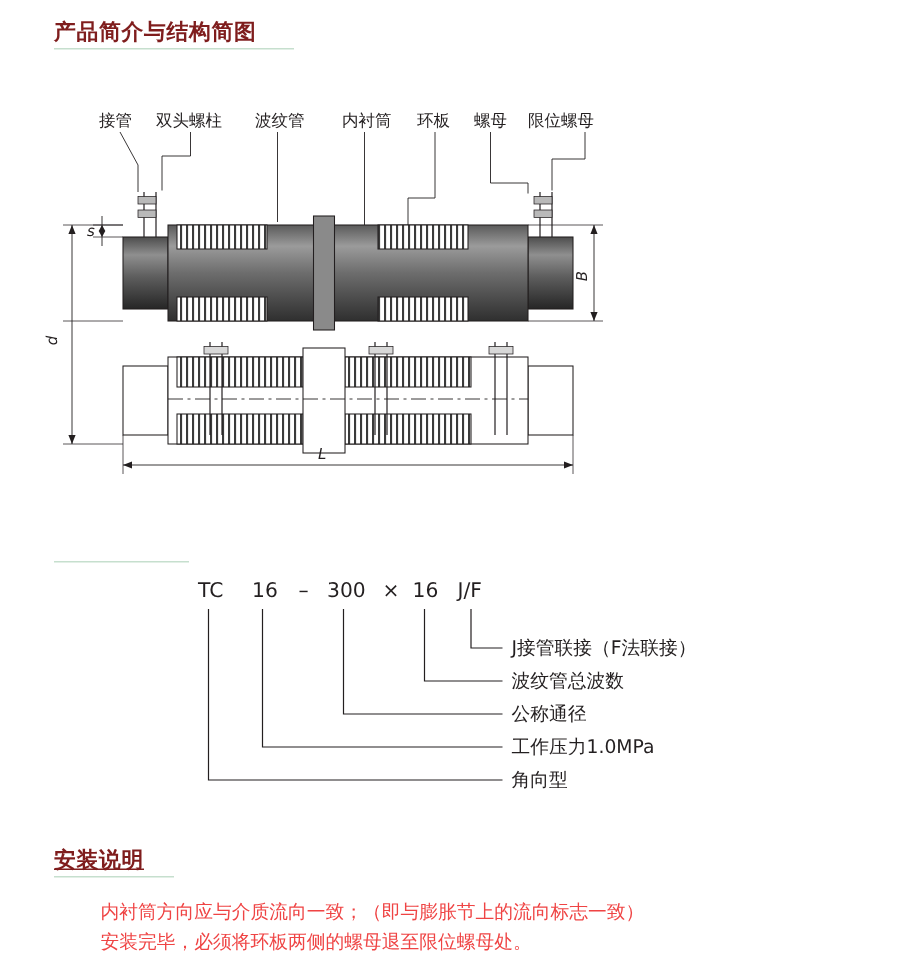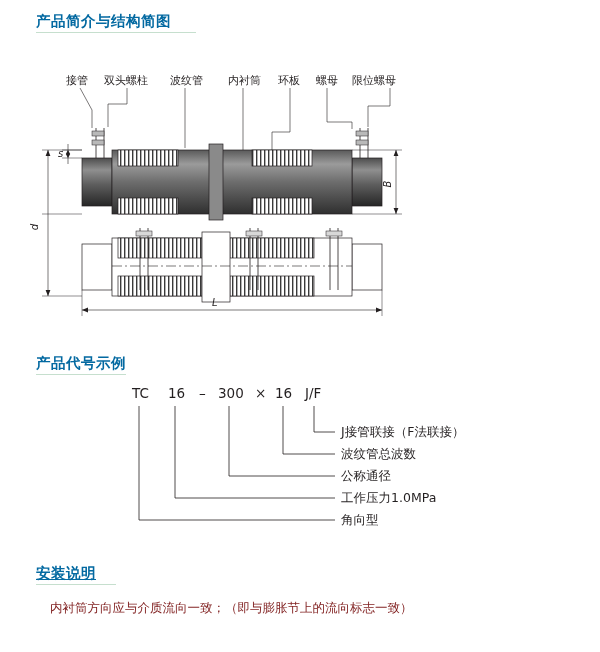--- a/index.html
+++ b/index.html
@@ -18,21 +18,21 @@
   .page {
     position: relative;
     width: 600px;
     height: 652px;
   }
   
   .section-title {
     position: absolute;
     font-size: 14.5px;
     font-weight: bold;
-    color: #0369a1;
+    color: #7f1d1d;
     letter-spacing: 0.5px;
     white-space: nowrap;
   }
   .section-title.t1 { left: 36px; top: 12px; }
   .section-title.t2 { left: 36px; top: 354px; }
   .section-title.t3 { left: 36px; top: 564px; text-decoration: underline; }
   .title-rule {
     position: absolute;
     left: 36px;
     width: 160px;
@@ -52,25 +52,25 @@
   }
   #codefig {
     position: absolute;
     left: 0;
     top: 380px;
   }
 
   
   .notes {
     position: absolute;
-    left: 50px;
+    left: 67px;
     top: 598px;
     font-size: 12.5px;
     line-height: 20px;
-    color: #7f1d1d;
+    color: #ef4444;
   }
   .notes div { white-space: nowrap; }
   svg { display: block; }
   text { font-family: "DejaVu Sans", "Liberation Sans", sans-serif; }
 </style>
 </head>
 <body>
 
 <div class="page">
 
@@ -201,21 +201,20 @@
 
     <g font-size="10" fill="#231f20" font-style="italic">
       <text x="58" y="125">s</text>
       <text x="38" y="195" transform="rotate(-90 38 195)" text-anchor="middle">d</text>
       <text x="391" y="152" transform="rotate(-90 391 152)" text-anchor="middle">B</text>
       <text x="212" y="274">L</text>
     </g>
   </svg>
   </div>
 
-  <div class="section-title t2">产品代号示例</div>
   <div class="title-rule r2"></div>
 
   <div id="codefig">
   <svg width="600" height="170" viewBox="0 0 600 170">
 
     <g font-size="13.5" fill="#231f20">
       <text x="132" y="18">TC</text>
       <text x="168" y="18">16</text>
       <text x="199" y="18">–</text>
       <text x="218" y="18">300</text>
@@ -239,15 +238,16 @@
       <text x="341" y="144">角向型</text>
     </g>
   </svg>
   </div>
 
   <div class="section-title t3">安装说明</div>
   <div class="title-rule r3"></div>
 
   <div class="notes">
     <div>内衬筒方向应与介质流向一致；（即与膨胀节上的流向标志一致）</div>
+    <div>安装完毕，必须将环板两侧的螺母退至限位螺母处。</div>
   </div>
 
 </div>
 
 </body></html>

